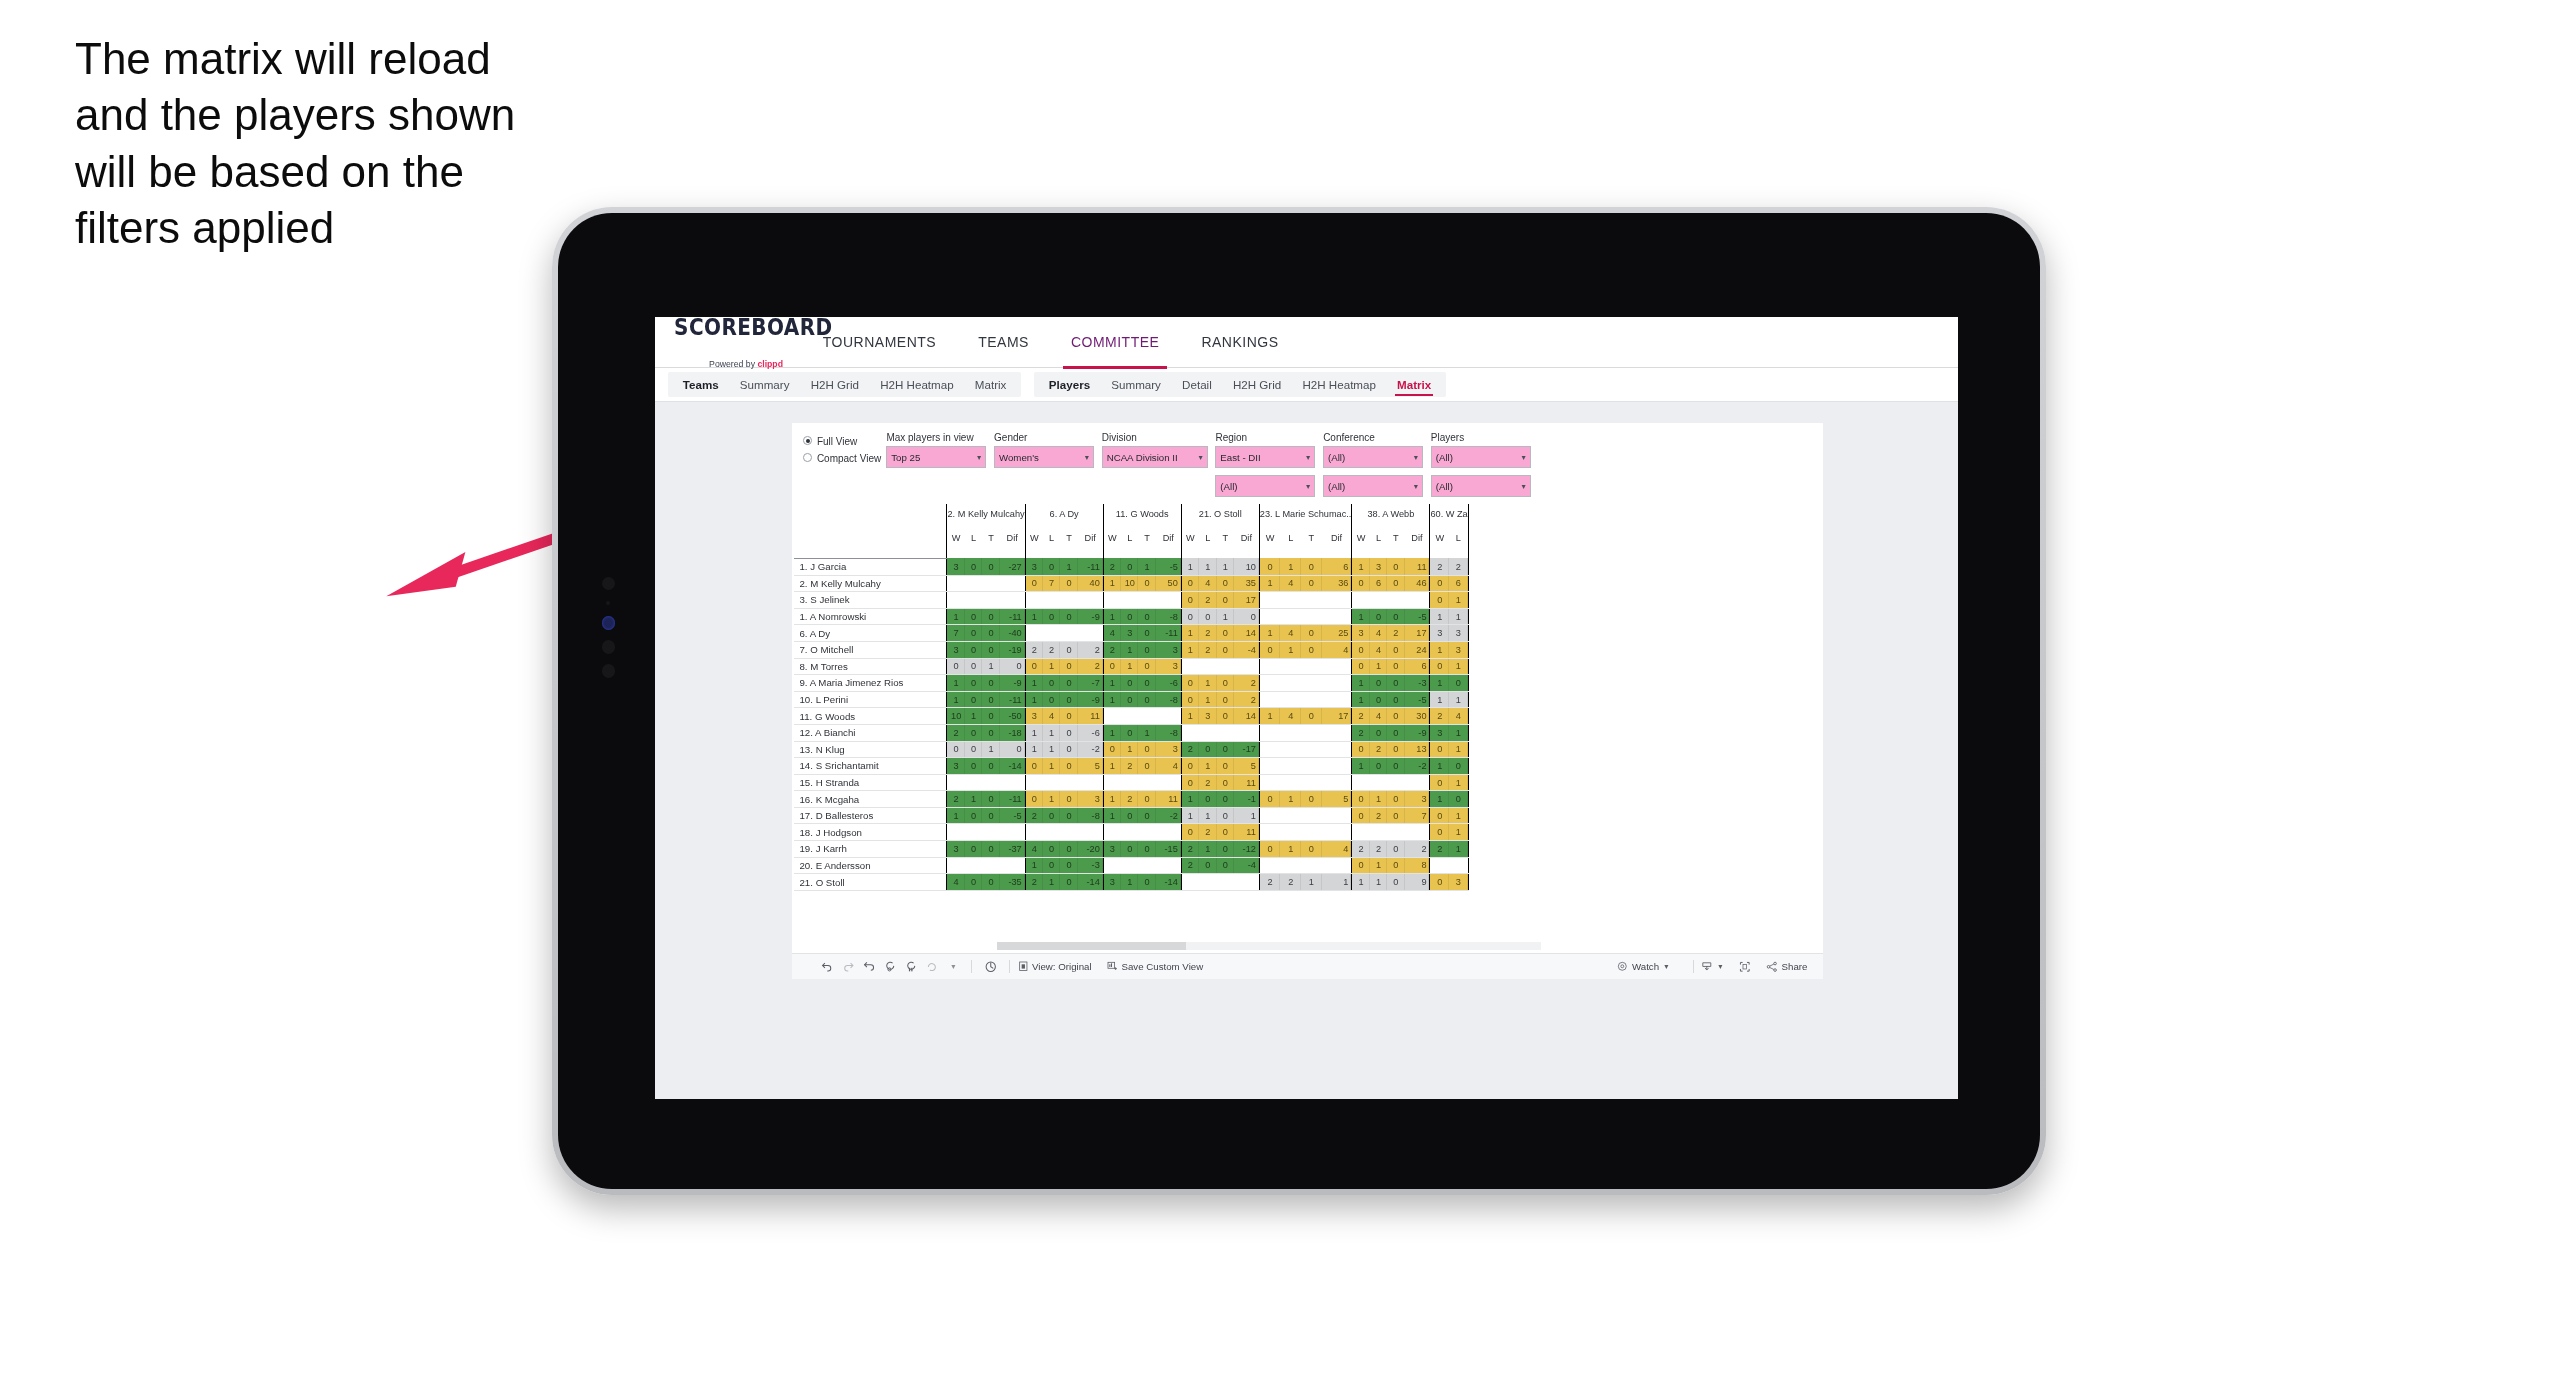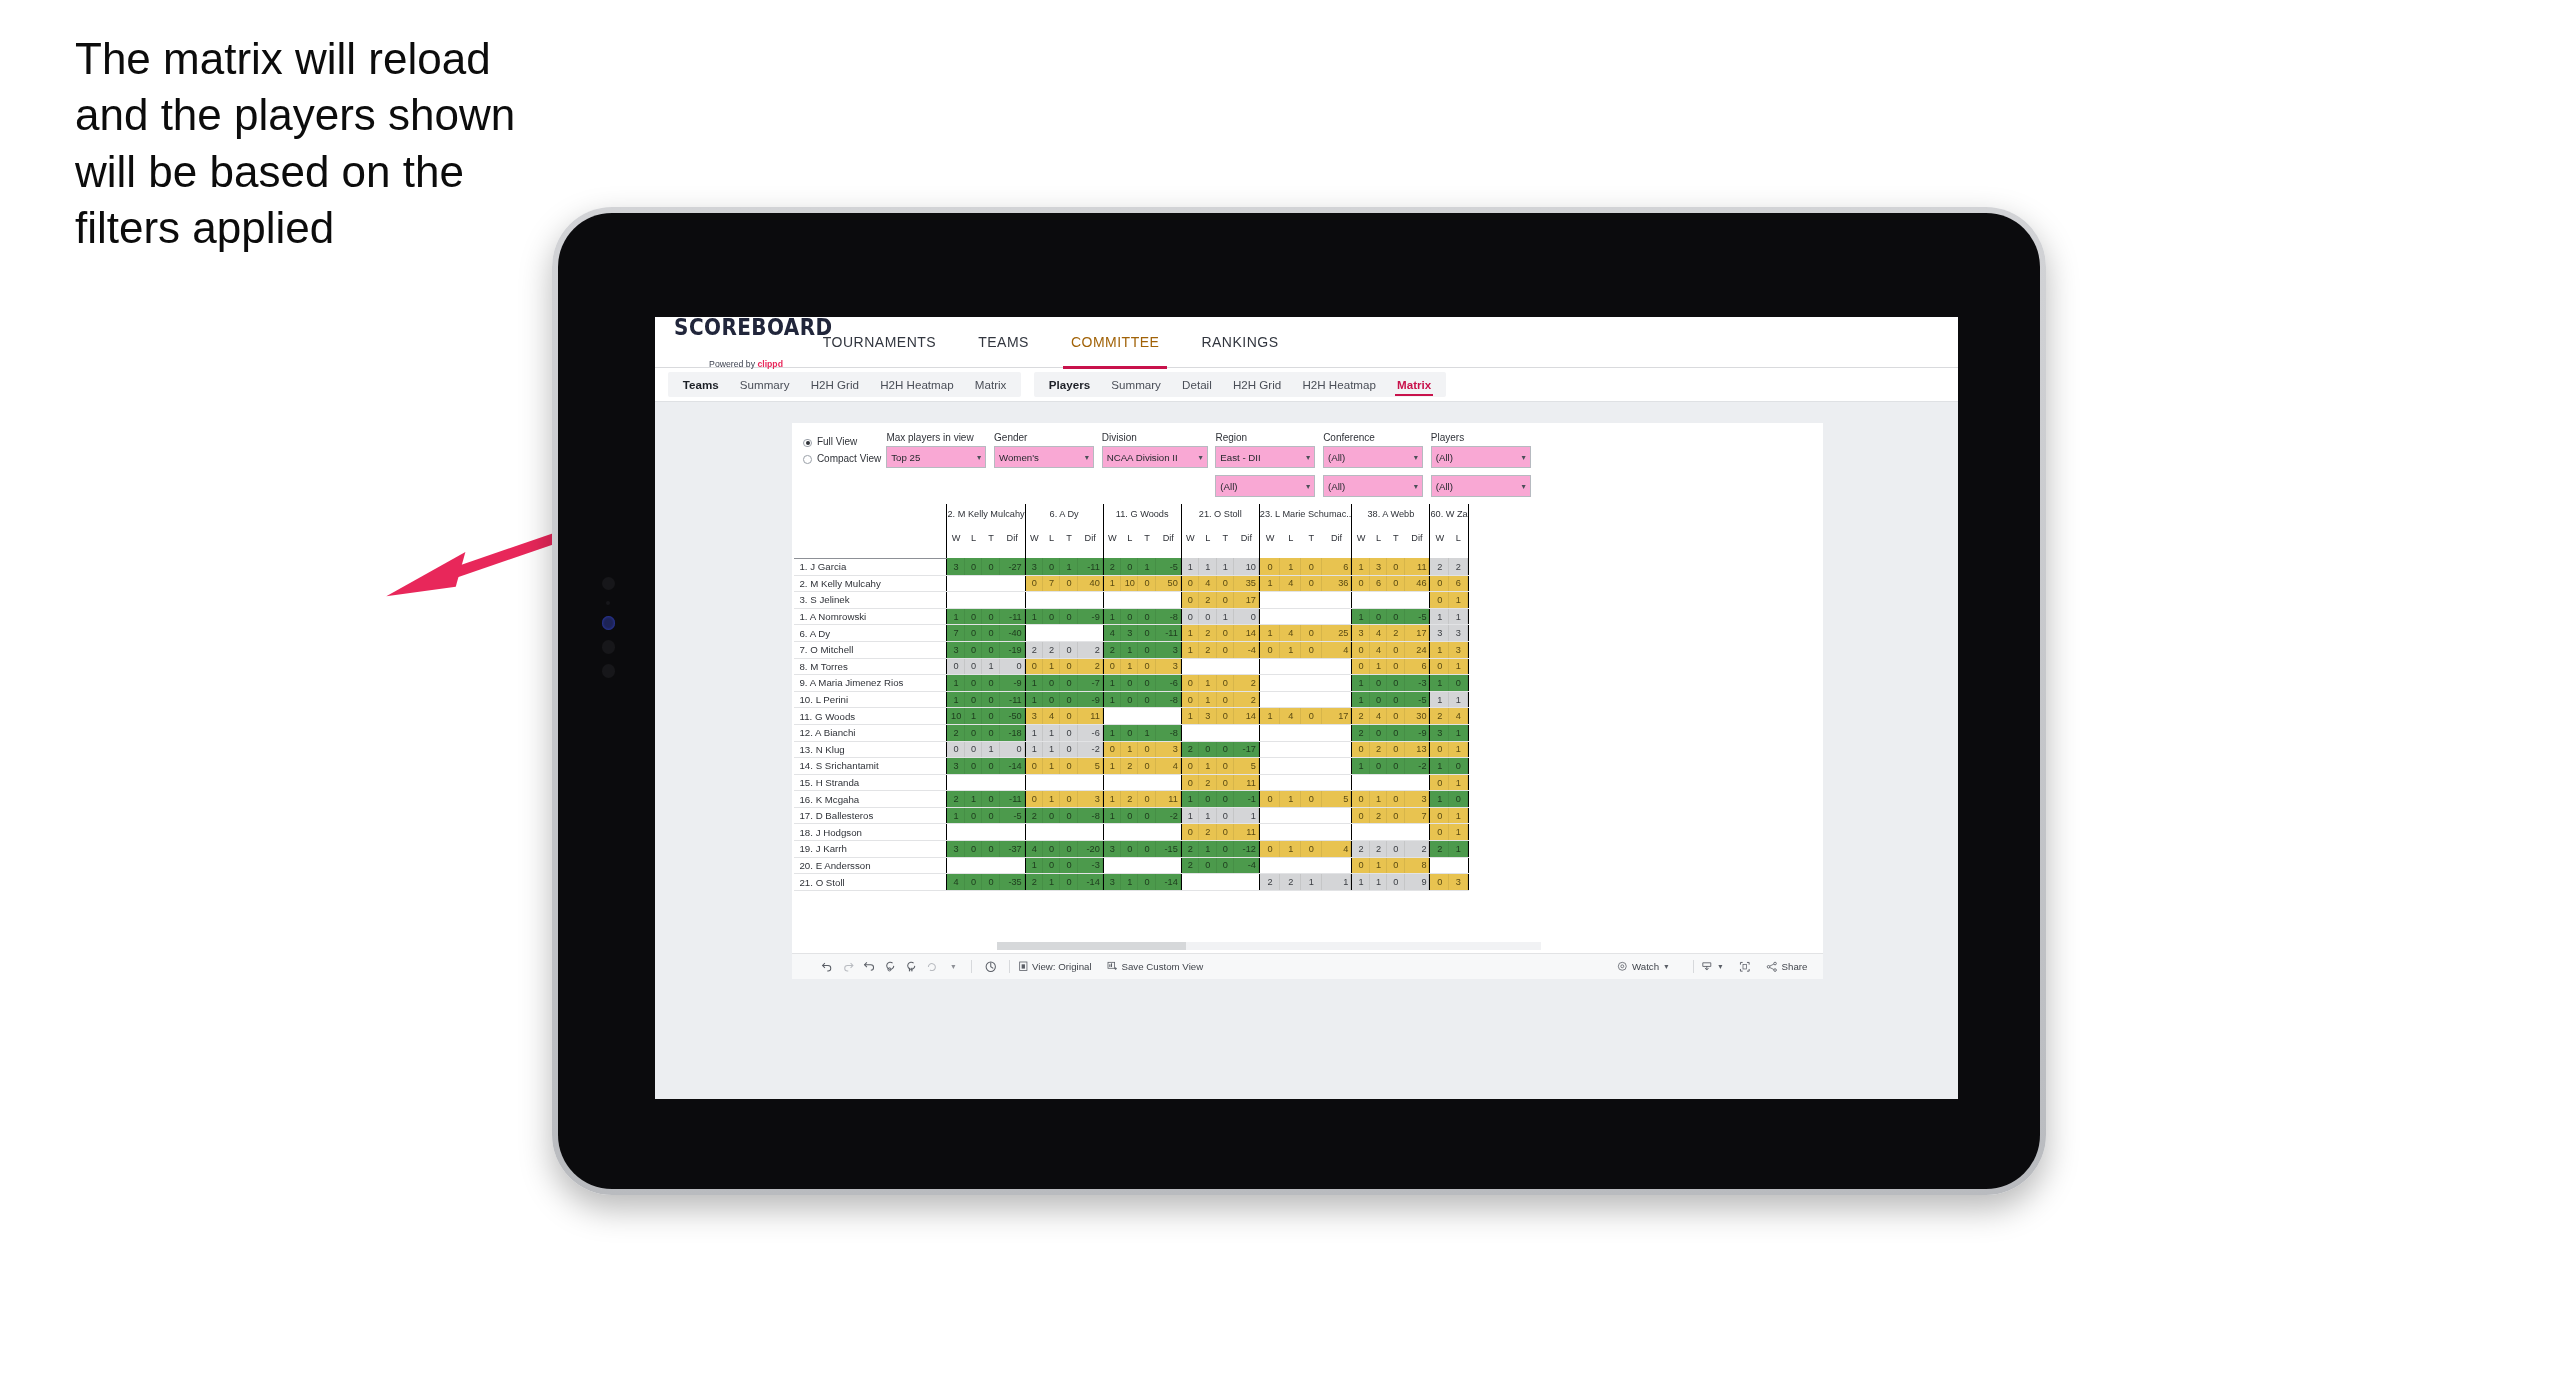--- a/index.html
+++ b/index.html
@@ -26,40 +26,40 @@
   #screen{position:absolute;left:97px;top:104px;width:1303px;height:782px;background:#eceef1;overflow:hidden;}
 
   
   #topnav{height:50px;background:#ffffff;display:flex;align-items:stretch;border-bottom:1.9px solid #d9dadd;}
   #brand{width:147px;display:flex;flex-direction:column;justify-content:center;padding-left:19.3px;box-sizing:border-box;}
   #brandName{font-size:20px;font-weight:bold;letter-spacing:0.4px;color:#21263b;font-family:"DejaVu Sans",sans-serif;
              transform:scaleY(1.12);transform-origin:left center;}
   #brandSub{font-size:8.7px;color:#3a3f4d;margin-top:20px;padding-left:35px;}
   #brandSub b{color:#e8275a;}
   .topitem{display:flex;align-items:center;padding:0 21px;font-size:14px;color:#32363f;letter-spacing:0.5px;position:relative;cursor:pointer;}
-  .topitem.active{color:#a16207;}
+  .topitem.active{color:#701a75;}
   .topitem.active:after{content:"";position:absolute;left:13.5px;right:13.5px;bottom:-1.9px;height:2.9px;background:#c8124b;}
 
   
   #subnav{height:33px;background:#ffffff;display:flex;align-items:center;padding-left:13.5px;gap:0;border-bottom:1px solid #dfe1e4;}
   .subgroup{display:flex;align-items:center;background:#f2f3f5;height:25px;border-radius:1.9px;padding:0 3.9px;}
   .subgroup + .subgroup{margin-left:13.5px;}
   .subitem{font-size:11.6px;color:#4a4e57;padding:0 10.6px;line-height:25px;cursor:pointer;white-space:nowrap;}
   .subitem.head{font-weight:bold;color:#1d2027;}
   .subitem.sel{color:#c8124b;font-weight:bold;position:relative;}
   .subitem.sel:after{content:"";position:absolute;left:8.7px;right:8.7px;bottom:1px;height:1.9px;background:#c8124b;}
 
   
   #viz{position:absolute;left:0;top:85px;right:0;bottom:0;background:#eceef1;}
   #sheet{position:absolute;left:137px;top:21px;width:1031px;height:556px;background:#ffffff;}
 
   
   #filters{display:flex;padding:9.7px 11.6px 5.8px 11.6px;font-size:9.7px;color:#2f3238;gap:0;}
   #viewradio{width:83px;padding-top:3.9px;}
-  .radio{display:flex;align-items:flex-end;gap:4.8px;margin-bottom:5.8px;font-size:10px;cursor:pointer;}
+  .radio{display:flex;align-items:flex-start;gap:4.8px;margin-bottom:5.8px;font-size:10px;cursor:pointer;}
   .rdot{width:8.7px;height:8.7px;border-radius:50%;border:1px solid #9aa0a8;background:#fff;box-sizing:border-box;position:relative;}
   .rdot.on:after{content:"";position:absolute;left:1.4px;top:1.4px;width:3.9px;height:3.9px;border-radius:50%;background:#2f3238;}
   .fcol{width:100px;margin-right:7.7px;}
   .fcol.wide{width:106px;}
   .flabel{font-size:10px;color:#2f3238;margin-bottom:2.9px;white-space:nowrap;}
   .fsel{height:22px;border:1px solid #b6bac0;background:#f9a8d4;font-size:9.7px;color:#26292e;
         display:flex;align-items:center;justify-content:space-between;padding:0 2.9px 0 3.9px;box-sizing:border-box;
         margin-bottom:7px;cursor:pointer;white-space:nowrap;overflow:hidden;}
   .fsel .car{font-size:6.8px;color:#4a4e57;}
 

